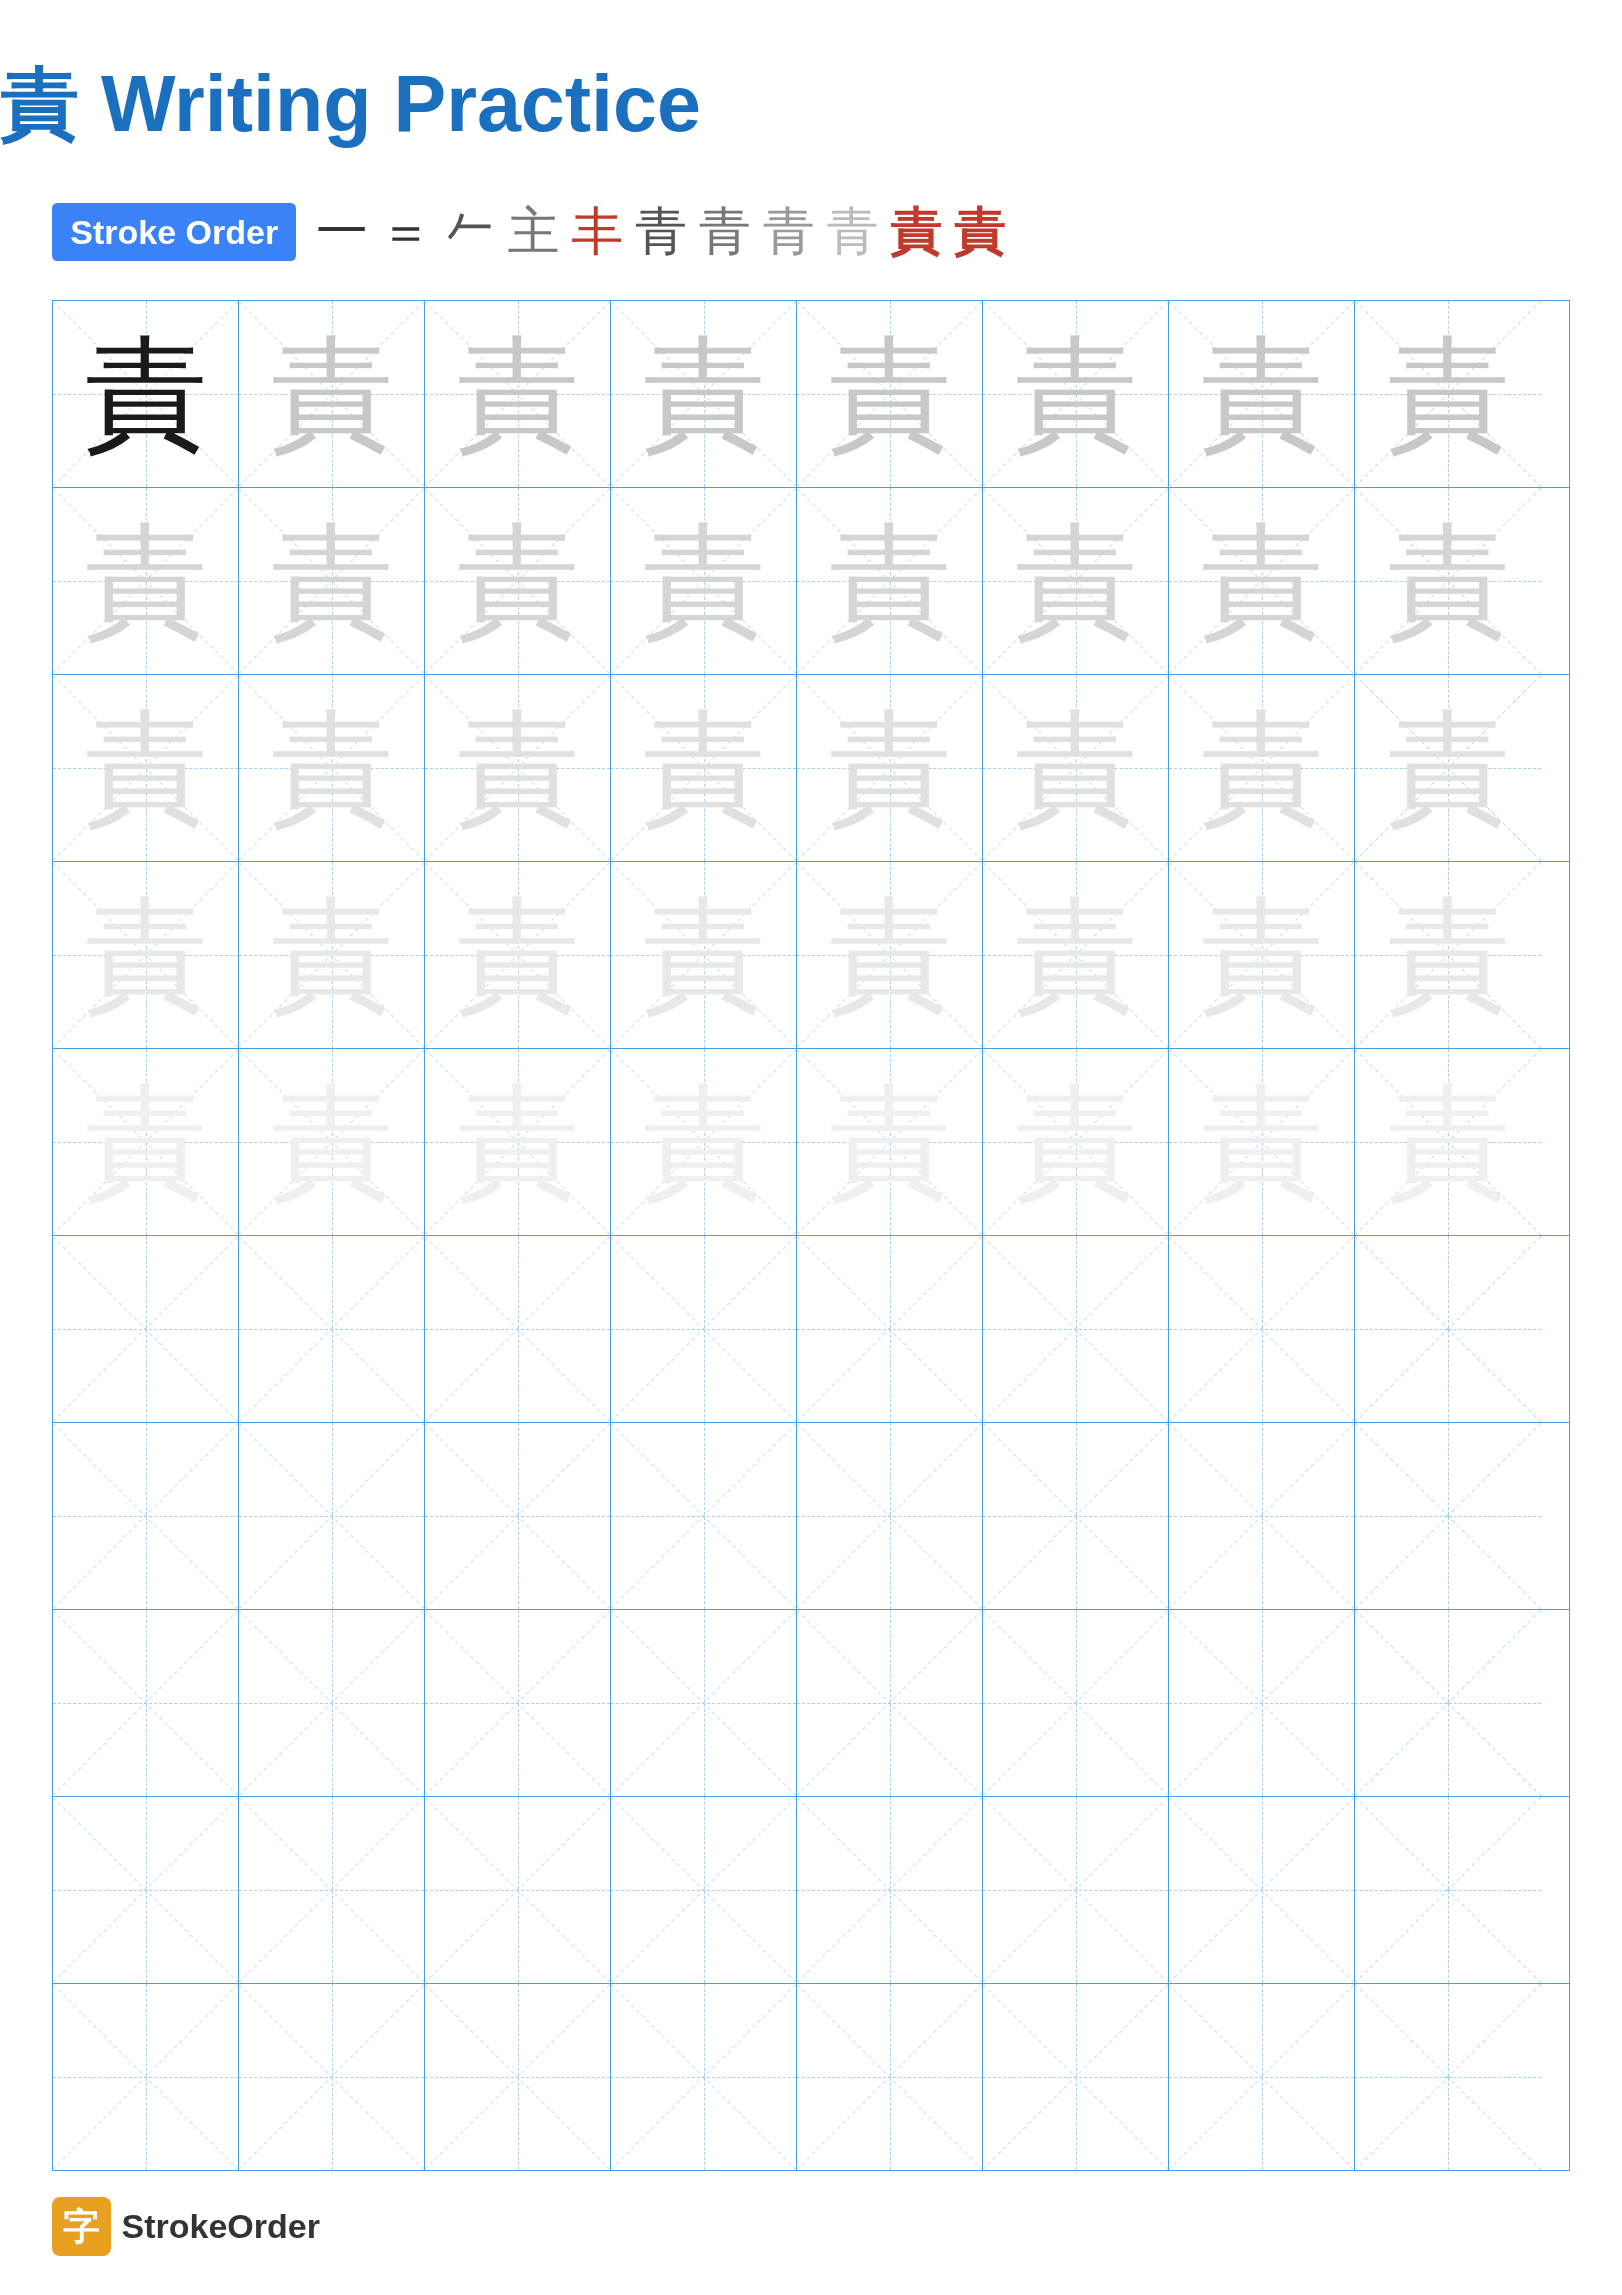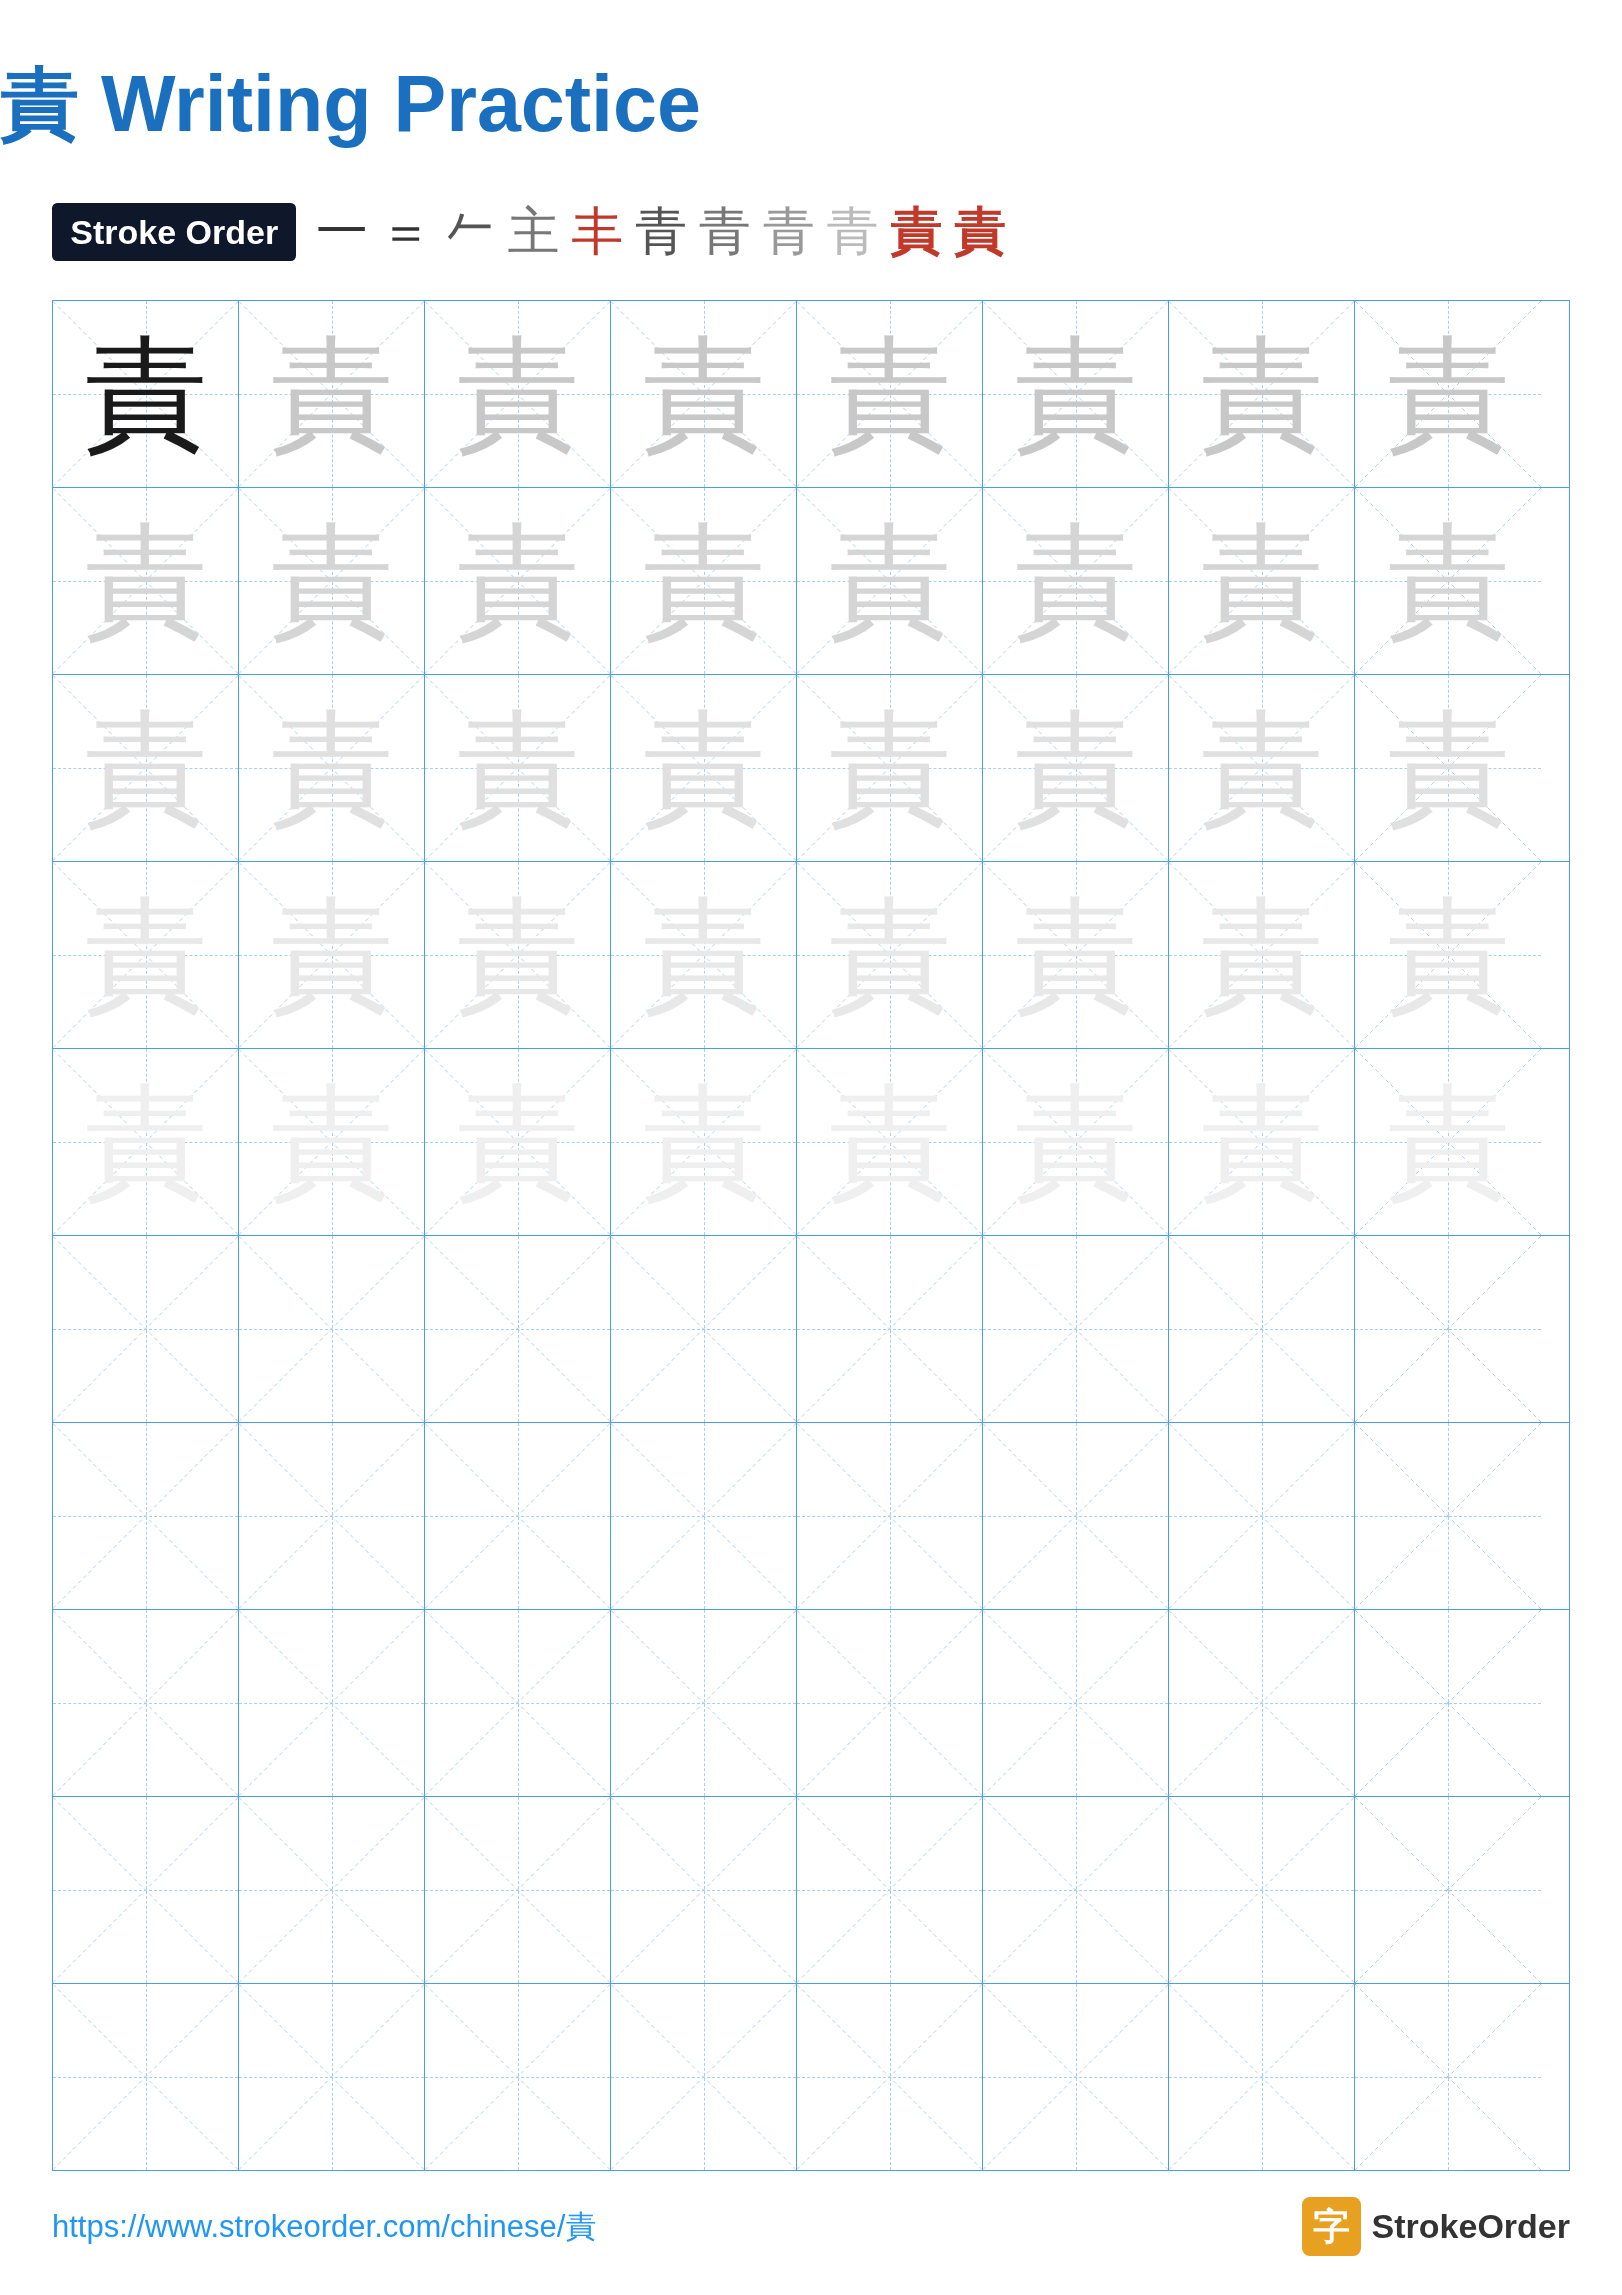--- a/index.html
+++ b/index.html
@@ -30,21 +30,21 @@
 
     .stroke-order-section {
       display: flex;
       align-items: center;
       padding: 13px 52px;
       margin-bottom: 19.6px;
       gap: 19.6px;
     }
 
     .stroke-order-badge {
-      background: #0f172a;
+      background: #3b82f6;
       color: white;
       padding: 9.2px 18.3px;
       border-radius: 5.2px;
       font-size: 34px;
       font-weight: bold;
       white-space: nowrap;
       flex-shrink: 0;
     }
 
     .stroke-order-chars {
@@ -748,21 +748,20 @@
         <svg class="diag1" viewBox="0 0 284 284" xmlns="http://www.w3.org/2000/svg">
           <line x1="0" y1="0" x2="284" y2="284" stroke="#a8cff0" stroke-width="1.5" stroke-dasharray="6,5"></line>
           <line x1="284" y1="0" x2="0" y2="284" stroke="#a8cff0" stroke-width="1.5" stroke-dasharray="6,5"></line>
         </svg>
       </div>
   </div>
 
 </div>
 
 <div class="footer">
-  <a class="footer-url" href="#">https://www.strokeorder.com/chinese/責</a>
   <div class="footer-logo">
     <div class="footer-logo-icon">
       <span>字</span>
     </div>
     <span>StrokeOrder</span>
   </div>
 </div>
 
 
 </body></html>

